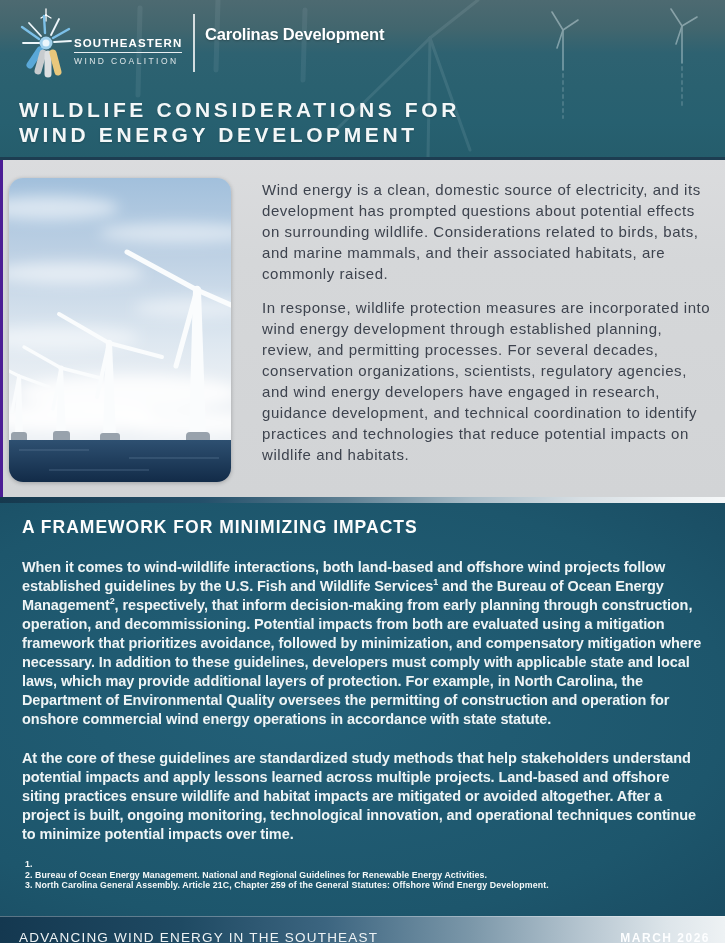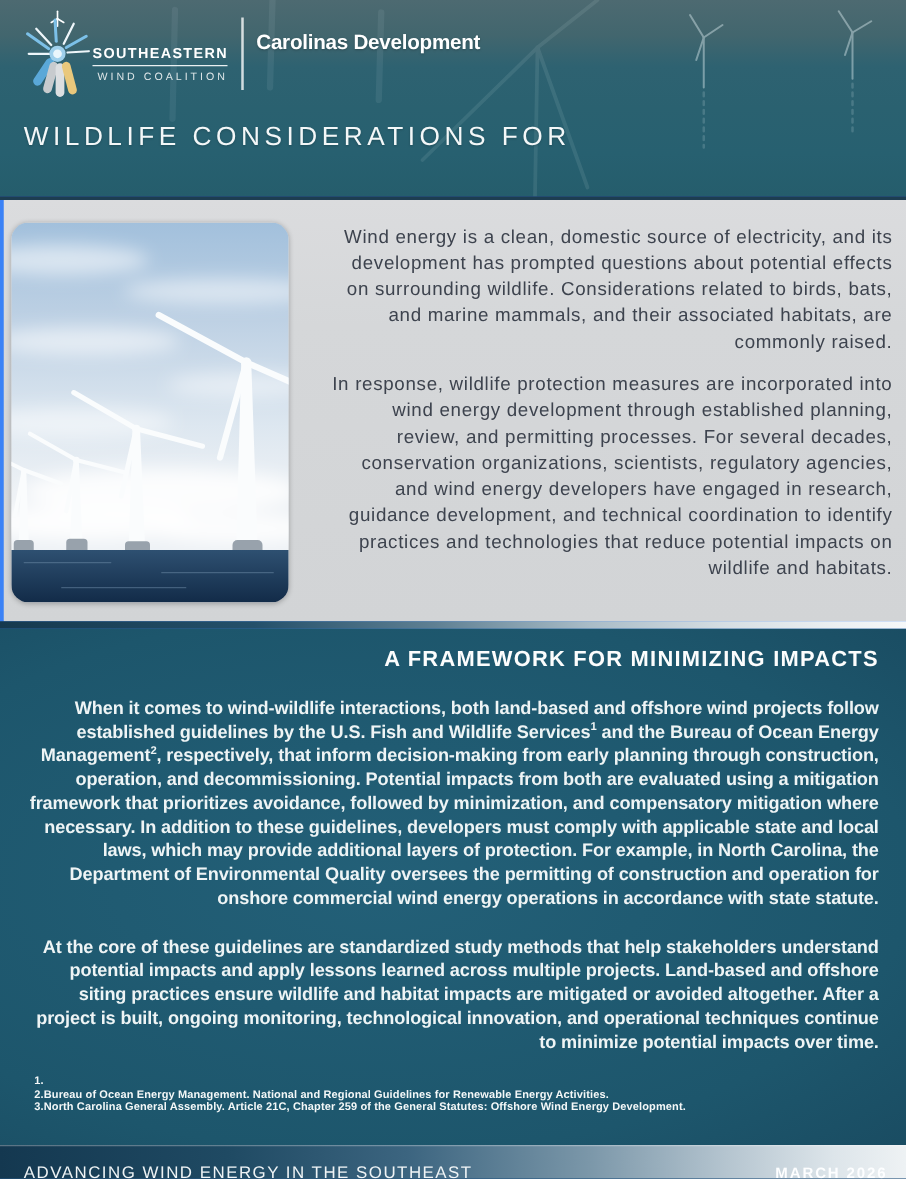--- a/index.html
+++ b/index.html
@@ -1,20 +1,19 @@
 <!DOCTYPE html>
 <html><head>
 <meta charset="utf-8">
 <style>
   html,body{margin:0;padding:0;background:#222;}
   .page{
     position:relative;width:725px;height:943px;margin:0 auto;
-    overflow:hidden;background:#3b82f6;
+    overflow:hidden;background:#4c1d95;
     font-family:"Liberation Sans","DejaVu Sans",sans-serif;
-    text-align:right;
   }
   
   .header{
     position:absolute;left:0;top:0;width:725px;height:157px;
     background:linear-gradient(180deg,#4d6a71 0%,#42666e 18%,#2e6271 34%,#2a6170 55%,#276070 78%,#255d6c 100%);
     border-bottom:3px solid #1d3d51;
   }
   .header-art{position:absolute;inset:0;pointer-events:none;}
   .brand-logo{position:absolute;left:16px;top:5px;}
   .brand-text{position:absolute;left:74px;top:37px;color:#fff;}
@@ -30,21 +29,21 @@
     position:absolute;left:193px;top:14px;width:2px;height:58px;
     background:rgba(255,255,255,.78);
   }
   .hub-title{
     position:absolute;left:205px;top:24px;color:#ffffff;
     font-size:16.5px;font-weight:700;line-height:20.5px;letter-spacing:-.2px;
     text-shadow:0 1px 2px rgba(0,0,0,.25);white-space:nowrap;
   }
   .page-title{
     position:absolute;left:19px;top:97px;margin:0;color:#f3f7f8;
-    font-size:21px;font-weight:400;letter-spacing:3.6px;line-height:25px;
+    font-size:21px;font-weight:700;letter-spacing:3.6px;line-height:25px;
     text-shadow:0 1px 2px rgba(0,0,0,.2);white-space:nowrap;
   }
   
   .intro{
     position:absolute;left:3px;top:160px;width:725px;height:337px;
     background:linear-gradient(180deg,#dbdcde 0%,#d5d7d9 30%,#d2d4d6 100%);
   }
   .photo-frame{
     position:absolute;left:6px;top:18px;width:222px;height:304px;
     border-radius:14px;overflow:hidden;box-shadow:0 1px 4px rgba(0,0,0,.25);
@@ -174,20 +173,21 @@
     </div>
 
     <div class="v-divider"></div>
 
     <div class="hub-title">
       <div>Carolinas Development</div>
     </div>
 
     <h1 class="page-title">
       <div>WILDLIFE CONSIDERATIONS FOR</div>
+      <div>WIND ENERGY DEVELOPMENT</div>
     </h1>
   </div>
 
   <div class="intro">
 
     <div class="photo-frame">
       <svg width="222" height="304" viewBox="0 0 222 304">
         <defs>
           <linearGradient id="sky" x1="0" y1="0" x2="0" y2="1">
             <stop offset="0" stop-color="#a2c0dc"></stop>

